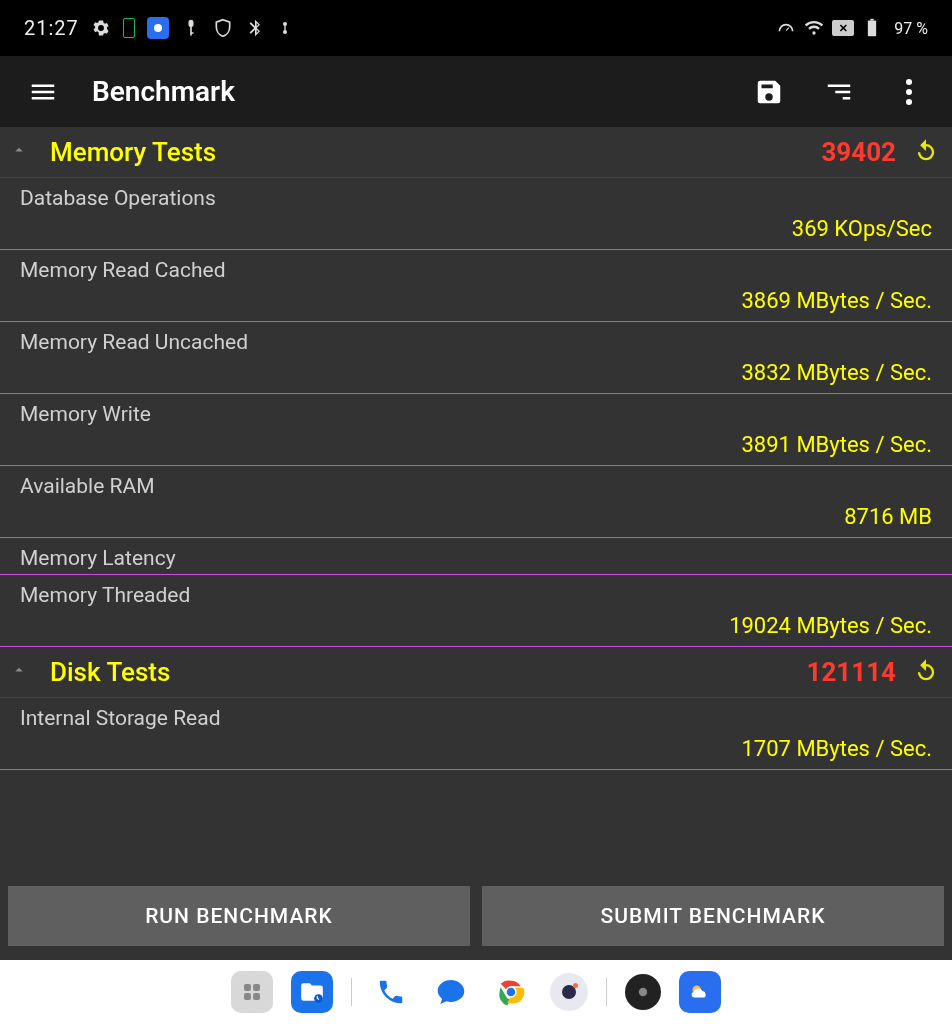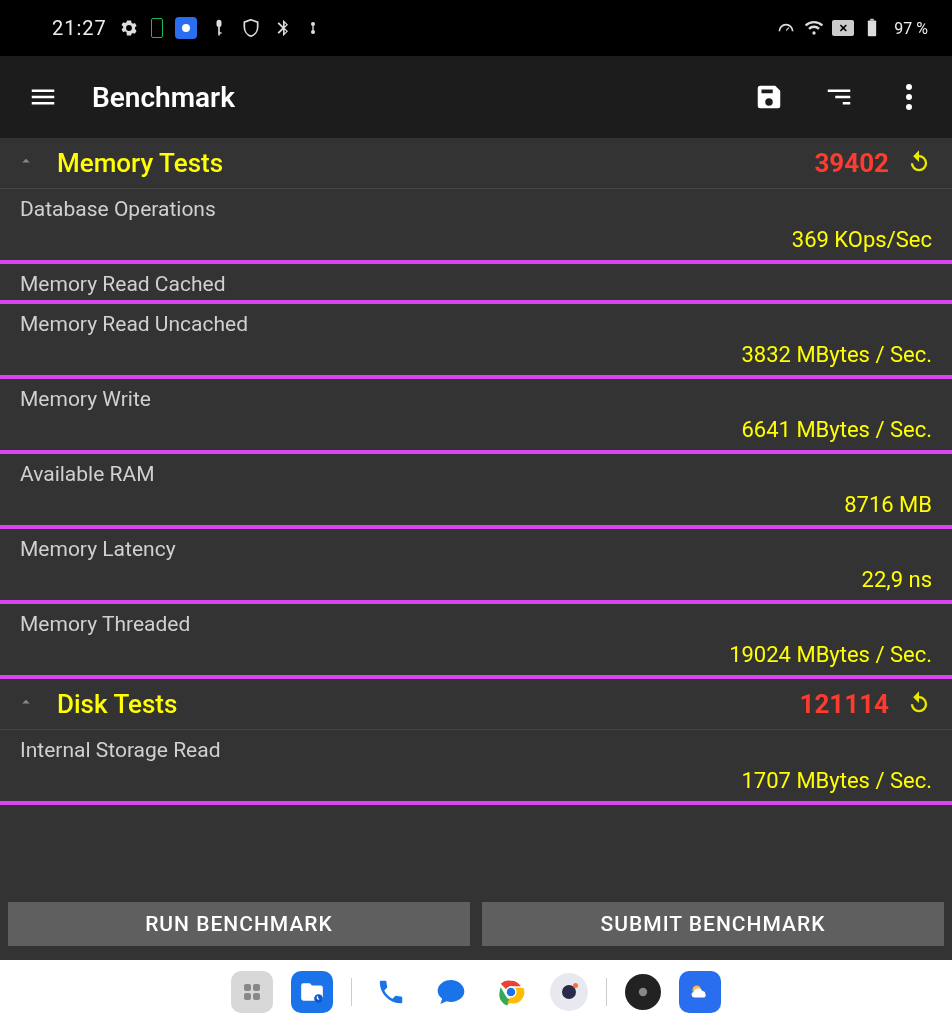--- a/index.html
+++ b/index.html
@@ -1,50 +1,50 @@
 <!DOCTYPE html>
 <html><head>
 <meta charset="utf-8">
 <style>
   * { margin: 0; padding: 0; box-sizing: border-box; }
   html, body { width: 952px; height: 1024px; font-family: Roboto, "Helvetica Neue", Arial, sans-serif; background: #000; color: #fff; overflow: hidden; }
   .screen { display: flex; flex-direction: column; height: 100%; background: #000; }
 
   
-  .status-bar { height: 56px; display: flex; align-items: center; justify-content: space-between; padding: 0 24px; color: #eee; font-size: 20px; margin-left: 28px; }
+  .status-bar { height: 56px; display: flex; align-items: center; justify-content: space-between; padding: 0 24px; color: #eee; font-size: 20px; }
   .status-left { display: flex; align-items: center; gap: 12px; }
   .status-right { display: flex; align-items: center; gap: 8px; }
   .status-right svg, .status-left svg { display: block; }
   .status-ic { width: 20px; height: 20px; fill: #ddd; }
   .status-clock { font-weight: 400; letter-spacing: 1px; }
   .status-pct { font-size: 16px; margin-left: 4px; }
 
   
-  .app-bar { height: 82px; background: #1c1c1c; display: flex; align-items: center; padding: 0 22px; gap: 28px; }
+  .app-bar { height: 71px; background: #1c1c1c; display: flex; align-items: center; padding: 0 22px; gap: 28px; }
   .app-bar .title { font-size: 28px; font-weight: 600; flex: 1; }
   .app-bar .icon-btn { width: 42px; height: 42px; display: flex; align-items: center; justify-content: center; cursor: pointer; }
   .app-bar svg { fill: #fff; }
 
   
   .content { flex: 1; overflow-y: auto; background: #333333; }
-  .section-header { display: flex; align-items: center; padding: 10px 17px; border-bottom: 1px solid #444; }
+  .section-header { display: flex; align-items: center; padding: 10px 10px; border-bottom: 1px solid #444; }
   .section-header .chev { width: 20px; margin-right: 20px; }
   .section-header .chev svg { fill: #888; }
   .section-title { font-size: 26px; font-weight: 500; color: #ffff00; flex: 1; }
   .section-score { font-size: 26px; font-weight: 700; color: #ff3b30; margin-right: 16px; }
   .section-reload svg { fill: #e8e800; }
   .section-reload { width: 30px; height: 30px; cursor: pointer; }
 
-  .row { padding: 4px 20px 2px 20px; border-bottom: 4px solid #d946ef; }
+  .row { padding: 4px 20px 2px 20px; border-bottom: 1px solid #d946ef; }
   .row-label { font-size: 21px; color: #d0d0d0; padding: 4px 0 2px 0; }
   .row-value { font-size: 22px; color: #ffff00; text-align: right; padding: 4px 0 6px 0; }
 
   
   .btn-bar { display: flex; gap: 12px; padding: 10px 8px 14px 8px; background: #333333; }
-  .btn { flex: 1; height: 44px; background: #5f5f5f; color: #fff; font-size: 21px; font-weight: 500; letter-spacing: 1px; display: flex; align-items: center; justify-content: center; cursor: pointer; }
+  .btn { flex: 1; height: 60px; background: #5f5f5f; color: #fff; font-size: 21px; font-weight: 500; letter-spacing: 1px; display: flex; align-items: center; justify-content: center; cursor: pointer; }
 
   
   .nav-dock { height: 64px; background: #fff; display: flex; align-items: center; justify-content: center; gap: 18px; }
   .dock-sep { width: 1px; height: 28px; background: #ccc; }
   .dock-ic { width: 42px; height: 42px; border-radius: 10px; display: flex; align-items: center; justify-content: center; font-size: 22px; }
   .dock-apps { background: #d8d8d8; color: #777; }
   .dock-files { background: #1a73e8; }
   .dock-chrome { background: #fff; }
   .dock-weather { background: #2a6ef0; }
   .dock-black { background: #222; border-radius: 50%; width: 36px; height: 36px; }
@@ -132,36 +132,36 @@
         <span class="section-reload"><svg width="28" height="28" viewBox="0 0 24 24">
             <path d="M12 6V2L7 7l5 5V8a5 5 0 1 1-5 5H5a7 7 0 1 0 7-7z"></path>
           </svg></span>
       </div>
       <div class="row">
         <div class="row-label">Database Operations</div>
         <div class="row-value">369 KOps/Sec</div>
       </div>
       <div class="row">
         <div class="row-label">Memory Read Cached</div>
+        <div class="row-value">3869 MBytes / Sec.</div>
       </div>
       <div class="row">
         <div class="row-label">Memory Read Uncached</div>
         <div class="row-value">3832 MBytes / Sec.</div>
       </div>
       <div class="row">
         <div class="row-label">Memory Write</div>
-        <div class="row-value">6641 MBytes / Sec.</div>
+        <div class="row-value">3891 MBytes / Sec.</div>
       </div>
       <div class="row">
         <div class="row-label">Available RAM</div>
         <div class="row-value">8716 MB</div>
       </div>
       <div class="row">
         <div class="row-label">Memory Latency</div>
-        <div class="row-value">22,9 ns</div>
       </div>
       <div class="row">
         <div class="row-label">Memory Threaded</div>
         <div class="row-value">19024 MBytes / Sec.</div>
       </div>
       <div class="section-header">
         <span class="chev"><svg width="18" height="18" viewBox="0 0 24 24">
             <path d="M7 14l5-5 5 5z"></path>
           </svg></span>
         <span class="section-title">Disk Tests</span>

